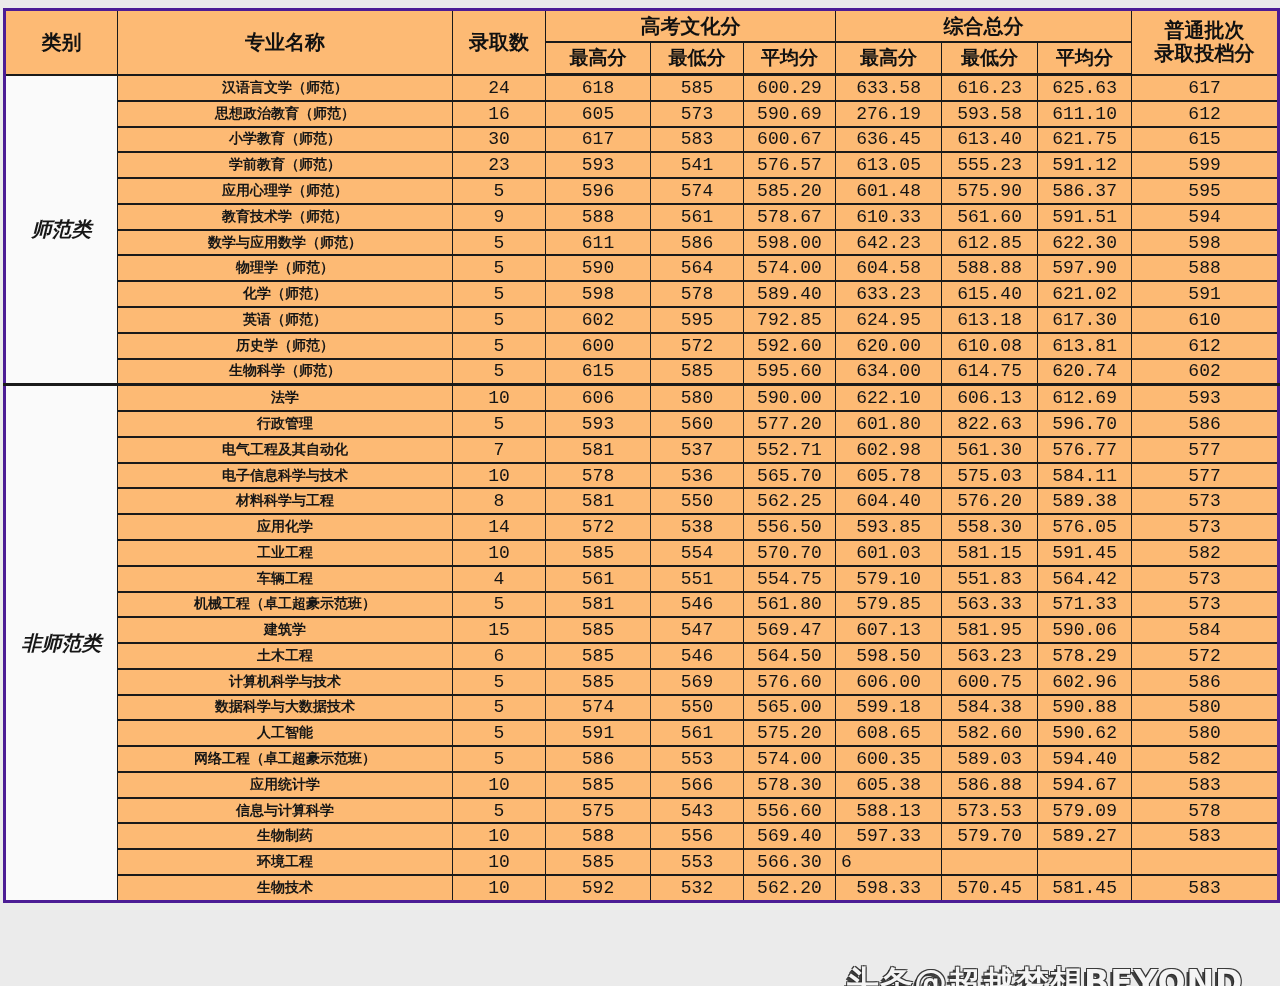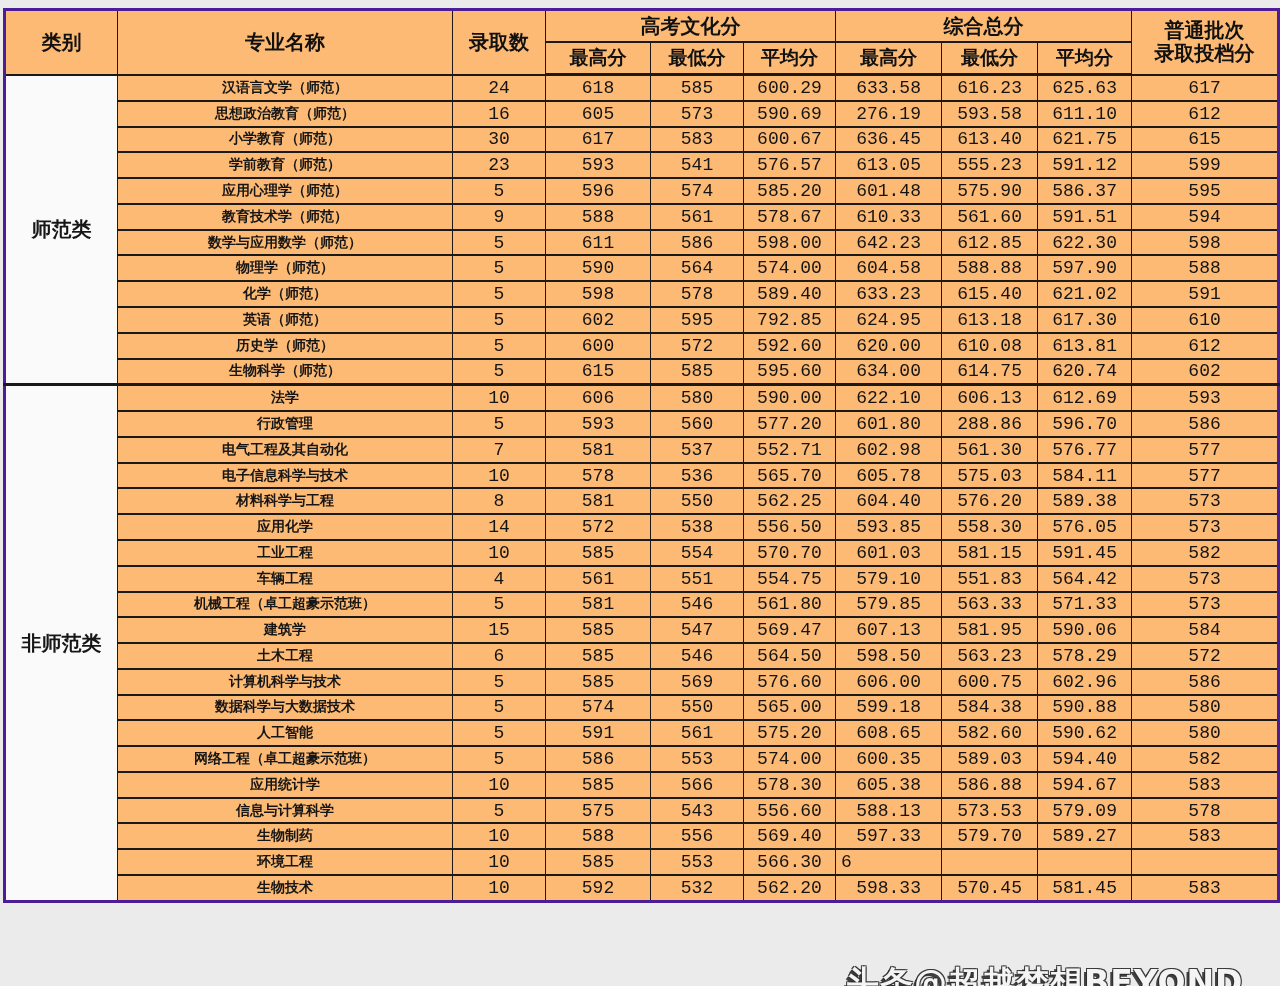--- a/index.html
+++ b/index.html
@@ -28,21 +28,21 @@
     font-size:20px;font-weight:700;color:#111;
     height:30px;line-height:1.15;
   }
   thead tr.sub th{font-size:19px;}
   tbody td{font-size:18px;}
   td.num{
     font-family:"Liberation Mono","DejaVu Sans Mono",monospace;
     font-size:18px;letter-spacing:0px;color:#141414;
   }
   td.major{font-size:14px;font-weight:600;color:#161616;}
-  td.category{font-size:20px;font-weight:600;color:#161616;background:#fafafa;}
+  td.category{font-size:20px;font-weight:600;color:#161616;background:#fafafa;font-style:italic;}
   tbody tr.group-first td{border-top-width:3px;}
   thead tr.sub th{border-bottom-width:3px;}
   td.obscured{text-align:left;padding-left:5px;}
   .watermark{
     position:absolute;left:846px;top:917px;
     font-size:33px;font-weight:700;
     font-family:"DejaVu Sans",sans-serif;
     color:#f4f4f4;
     letter-spacing:1px;
     text-shadow:
@@ -241,21 +241,21 @@
           <td class="num">612.69</td>
           <td class="num">593</td>
         </tr>
         <tr>
           <td class="major">行政管理</td>
           <td class="num">5</td>
           <td class="num">593</td>
           <td class="num">560</td>
           <td class="num">577.20</td>
           <td class="num">601.80</td>
-          <td class="num">288.86</td>
+          <td class="num">822.63</td>
           <td class="num">596.70</td>
           <td class="num">586</td>
         </tr>
         <tr>
           <td class="major">电气工程及其自动化</td>
           <td class="num">7</td>
           <td class="num">581</td>
           <td class="num">537</td>
           <td class="num">552.71</td>
           <td class="num">602.98</td>

